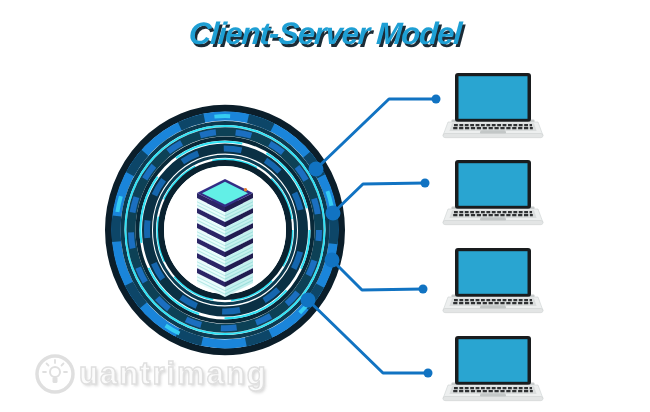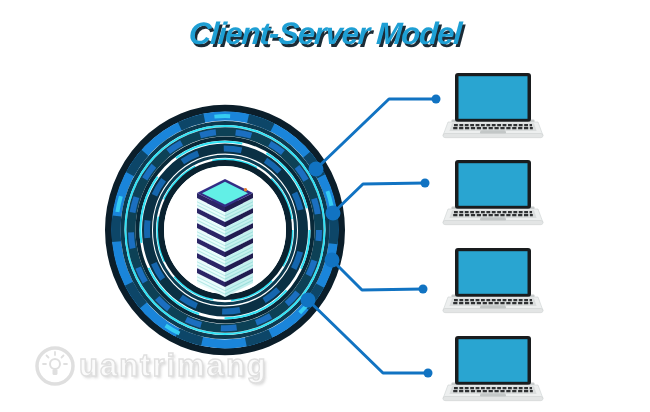--- a/index.html
+++ b/index.html
@@ -8,21 +8,21 @@
     font-family:"Liberation Sans",sans-serif;
   }
   .title{
     position:absolute;left:0;top:16px;width:100%;margin:0;
     text-align:center;font-style:italic;font-weight:bold;
     font-size:31px;letter-spacing:-1px;
     transform:skewX(-4deg);
   }
   #diagram{position:absolute;left:0;top:0;}
   .watermark{
-    position:absolute;left:33px;top:344px;display:flex;align-items:center;
+    position:absolute;left:33px;top:352px;display:flex;align-items:center;
     opacity:0.95;pointer-events:none;
   }
   .wm-icon{display:inline-block;width:44px;height:44px;margin-right:2px;}
   .wm-text{
     font-size:31px;font-weight:bold;letter-spacing:2px;
     color:#fbfbfb;-webkit-text-stroke:1.4px #dedede;
     text-shadow:2px 2px 3px #d4d4d4;
   }
 </style>
 </head>

